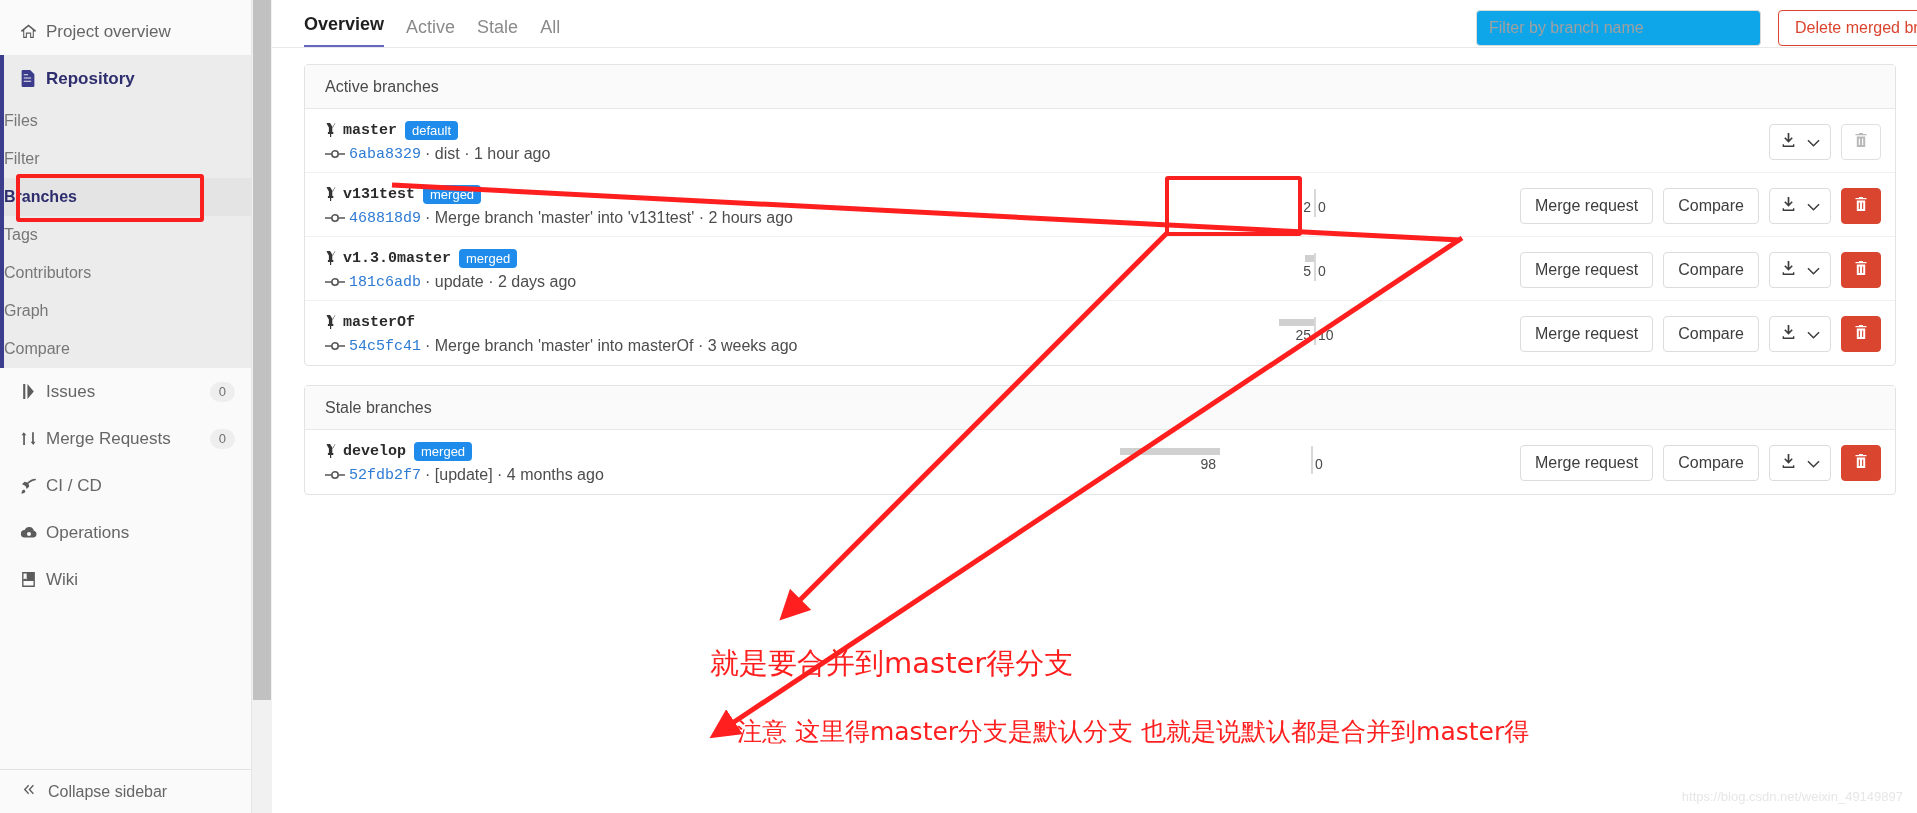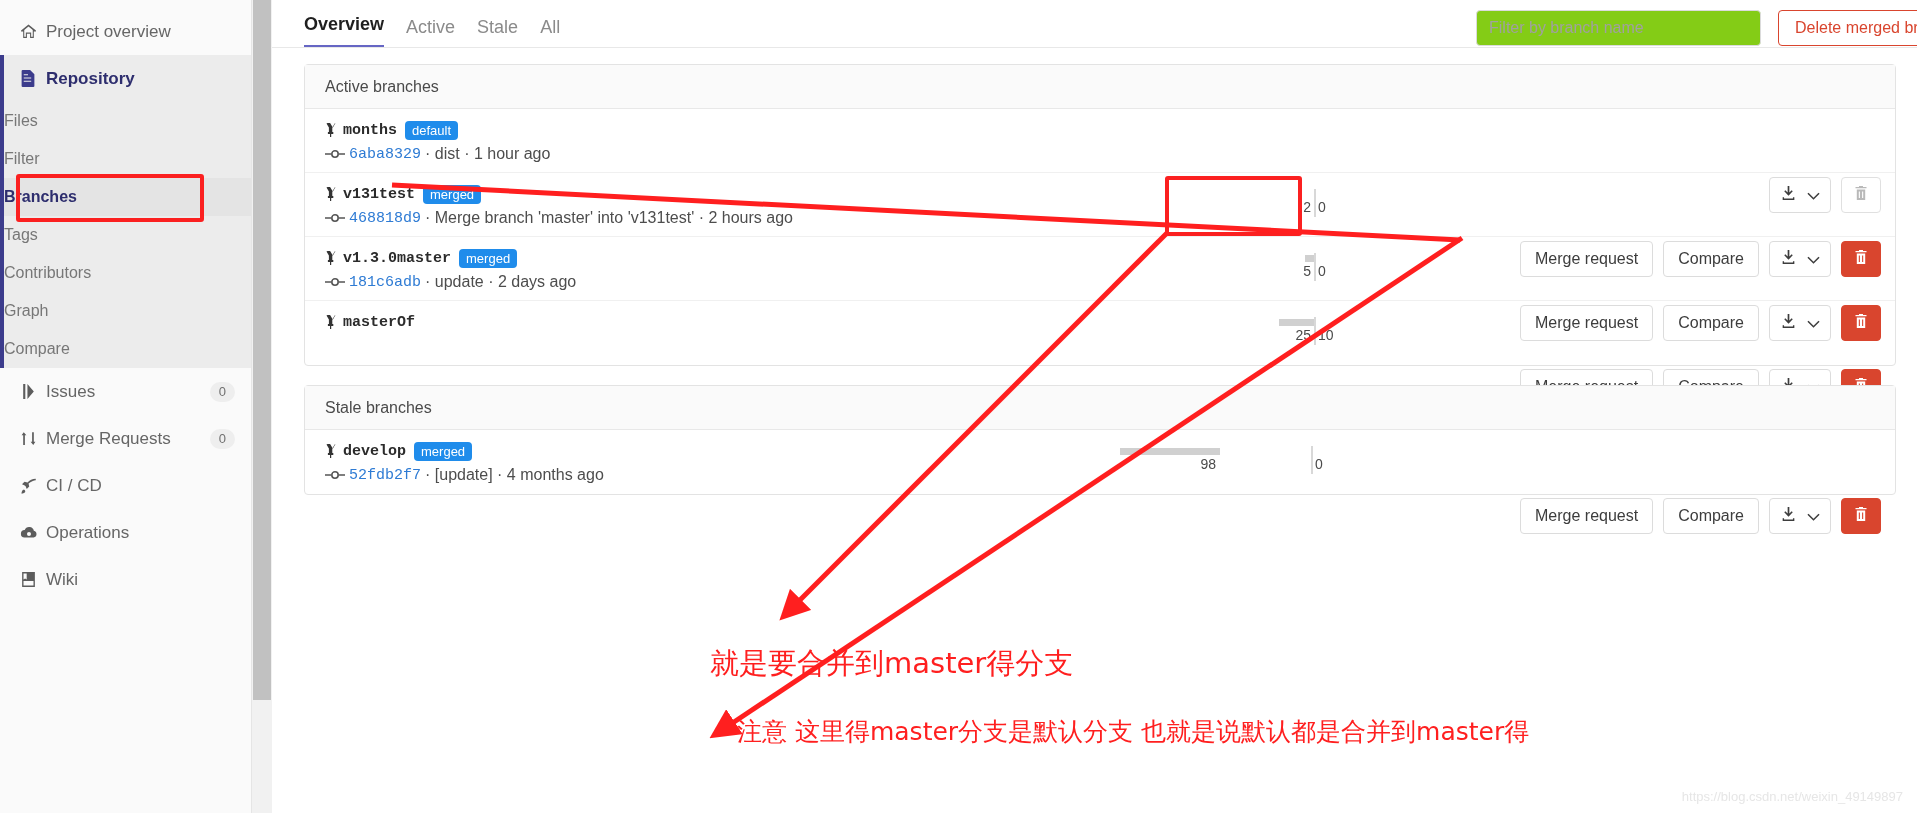--- a/index.html
+++ b/index.html
@@ -67,21 +67,21 @@
   #tabs { position: absolute; left: 32px; top: 8px; display: flex; align-items: flex-end; height: 40px; }
   .tab {
     font-size: 18px; color: #8b8b8b; margin-right: 22px; padding-bottom: 10px;
     cursor: pointer; white-space: nowrap;
   }
   .tab.active { color: #1f1f1f; font-weight: bold; border-bottom: 3px solid #6666c4; }
   #toolbar-divider { position: absolute; left: 0; right: 0; top: 47px; height: 1px; background: #e8e8e8; }
 
   #filter-input {
     position: absolute; left: 1204px; top: 10px; width: 285px; height: 36px;
-    border: 1px solid #dbdbdb; border-radius: 4px; background: #84cc16;
+    border: 1px solid #dbdbdb; border-radius: 4px; background: #0ea5e9;
     font-size: 16px; color: #444; padding: 0 12px;
     font-family: "Liberation Sans", "DejaVu Sans", sans-serif;
   }
   #filter-input::placeholder { color: #a0a0a0; }
   #delete-merged-btn {
     position: absolute; left: 1506px; top: 10px; height: 36px;
     display: flex; align-items: center; padding: 0 16px;
     border: 1px solid #d9452e; border-radius: 4px; background: #fff;
     color: #d9452e; font-size: 16px; cursor: pointer; white-space: nowrap;
   }
@@ -129,21 +129,21 @@
   .diverge .bar-ahead { left: 90px; }
   .diverge .sep { position: absolute; left: 89px; top: 0; width: 2px; height: 28px; background: #d8d8d8; }
   .diverge .n-behind {
     position: absolute; right: 94px; top: 10px; font-size: 14px; color: #4a4a4a;
   }
   .diverge .n-ahead {
     position: absolute; left: 93px; top: 10px; font-size: 14px; color: #4a4a4a;
   }
 
   
-  .actions { position: absolute; top: 15px; display: flex; align-items: flex-end; height: 45px; margin-top: 44px; }
+  .actions { position: absolute; top: 15px; display: flex; align-items: flex-start; height: 45px; }
   .btn {
     height: 36px; display: flex; align-items: center; justify-content: center;
     border: 1px solid #dcdcdc; border-radius: 4px; background: #fff;
     color: #3d3d3d; font-size: 16px; padding: 0 14px; margin-left: 10px;
     cursor: pointer; white-space: nowrap;
   }
   .btn-dl { padding: 0 10px; display: flex; align-items: center; gap: 10px; }
   .btn-del {
     width: 40px; padding: 0; background: #d9452e; border-color: #d9452e; color: #fff;
   }
@@ -258,20 +258,28 @@
 
     <div class="nav-row">
       <span class="ico">
         <svg width="17" height="17" viewBox="0 0 16 16">
             <path fill="currentColor" d="M2 1v14h12V1H2zm1.3 1.3h3V8l-1.5-1-1.5 1V2.3zm0 11.4V9.4h9.4v4.3H3.3z"></path>
           </svg>
       </span>
       <span class="lbl">Wiki</span>
     </div>
 
+    <div id="collapse-row">
+      <span class="ico">
+        <svg width="17" height="15" viewBox="0 0 16 16">
+            <path fill="currentColor" d="M7.7 3 3 8l4.7 5 1-1-3.7-4 3.7-4-1-1zm5 0L8 8l4.7 5 1-1L10 8l3.7-4-1-1z"></path>
+          </svg>
+      </span>
+      <span>Collapse sidebar</span>
+    </div>
   </div>
 
   <div id="sidebar-scrollbar">
     <div class="thumb"></div>
   </div>
 
   <div id="main">
 
     <div id="toolbar">
       <div id="tabs">
@@ -295,21 +303,21 @@
         <span>Active branches</span>
       </div>
 
       <div class="branch-row">
         <div class="b-name-line">
           <span class="b-icon">
             <svg width="13" height="14" viewBox="0 0 12 14">
                 <path fill="currentColor" d="M2 0 1 .6l2.4 4V9h-1v2h2.1v3h1.2v-3h2.1V9h-1V4.6l2.4-4L10 0 7.4 4.4h-.1L4.6 0H2z"></path>
               </svg>
           </span>
-          <span class="b-name">months</span>
+          <span class="b-name">master</span>
           <span class="b-tag">default</span>
         </div>
         <div class="b-commit-line">
           <span class="c-icon">
             <svg width="20" height="10" viewBox="0 0 20 10">
                 <circle cx="10" cy="5" r="3.2" fill="none" stroke="currentColor" stroke-width="1.6"></circle>
                 <path stroke="currentColor" stroke-width="1.6" d="M0 5h6M14 5h6"></path>
               </svg>
           </span>
           <span class="c-sha">6aba8329</span>
@@ -448,20 +456,30 @@
       </div>
 
       <div class="branch-row">
         <div class="b-name-line">
           <span class="b-icon">
             <svg width="13" height="14" viewBox="0 0 12 14">
                 <path fill="currentColor" d="M2 0 1 .6l2.4 4V9h-1v2h2.1v3h1.2v-3h2.1V9h-1V4.6l2.4-4L10 0 7.4 4.4h-.1L4.6 0H2z"></path>
               </svg>
           </span>
           <span class="b-name">masterOf</span>
+        </div>
+        <div class="b-commit-line">
+          <span class="c-icon">
+            <svg width="20" height="10" viewBox="0 0 20 10">
+                <circle cx="10" cy="5" r="3.2" fill="none" stroke="currentColor" stroke-width="1.6"></circle>
+                <path stroke="currentColor" stroke-width="1.6" d="M0 5h6M14 5h6"></path>
+              </svg>
+          </span>
+          <span class="c-sha">54c5fc41</span>
+          <span class="c-meta">· Merge branch 'master' into masterOf · 3 weeks ago</span>
         </div>
         <div class="diverge" style="left:920px;">
           <div class="bar-behind" style="width:36px;"></div>
           <div class="bar-ahead" style="width:0px;"></div>
           <div class="sep"></div>
           <div class="n-behind">25</div>
           <div class="n-ahead">10</div>
         </div>
         <div class="actions" style="right:14px;">
           <div class="btn">

